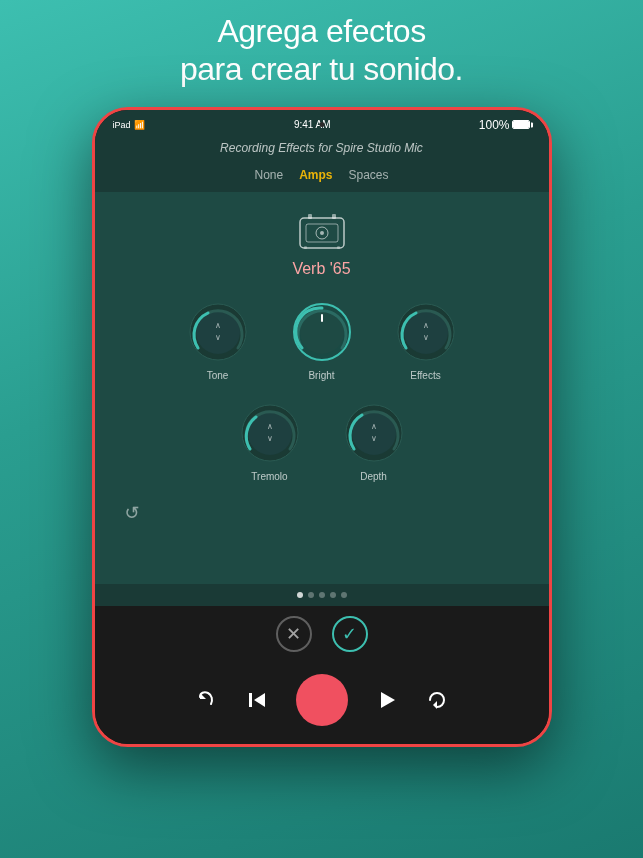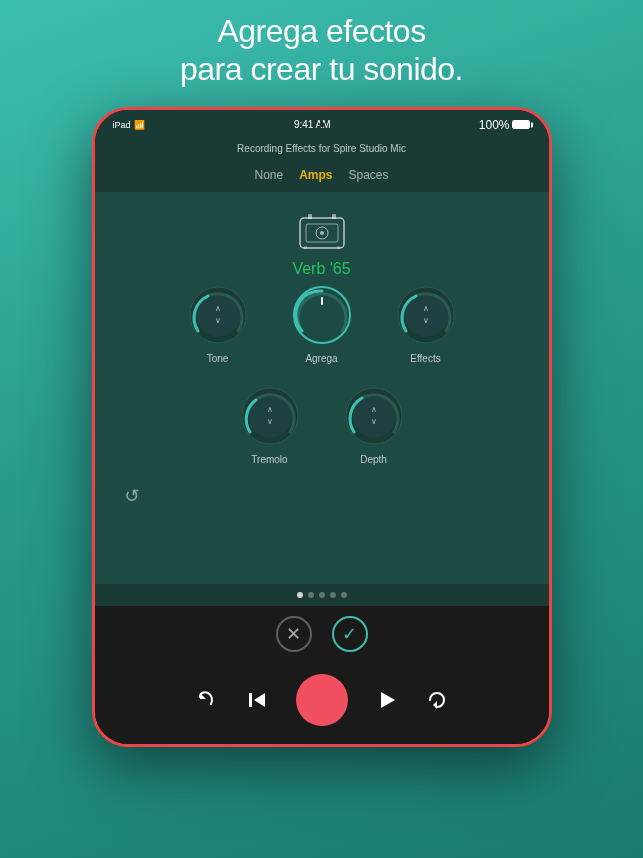--- a/index.html
+++ b/index.html
@@ -103,21 +103,22 @@
 
     .ipad-title-bar {
       width: 100%;
       background: #1a3a36;
       padding: 2px 0 8px;
       text-align: center;
     }
 
     .ipad-title-bar span {
       color: rgba(255,255,255,0.7);
-      font-size: 10px;
+      font-size: 12px;
+      font-style: italic;
     }
 
     .ipad-tabs {
       width: 100%;
       background: #1a3a36;
       display: flex;
       justify-content: center;
       gap: 16px;
       padding: 4px 0 10px;
     }
@@ -144,24 +145,24 @@
       padding: 18px 20px 10px;
     }
 
     .amp-icon {
       width: 48px;
       height: 44px;
       margin-bottom: 6px;
     }
 
     .amp-name {
-      color: #22c55e;
+      color: #fca5a5;
       font-size: 16px;
       font-weight: 400;
-      margin-bottom: 5px;
+      margin-bottom: 22px;
     }
 
     .knobs-row {
       display: flex;
       justify-content: center;
       gap: 40px;
       margin-bottom: 20px;
     }
 
     .knob-container {
@@ -361,21 +362,21 @@
             <circle cx="32" cy="32" r="28" fill="#1a4a44" stroke="#3dbfb0" stroke-width="2"></circle>
             <circle cx="32" cy="32" r="22" fill="#1e4a44"></circle>
 
             <path d="M 12 48 A 24 24 0 1 1 52 48" fill="none" stroke="#2a6a62" stroke-width="3" stroke-linecap="round"></path>
 
             <path d="M 12 48 A 24 24 0 0 1 32 8" fill="none" stroke="#3dbfb0" stroke-width="3" stroke-linecap="round"></path>
 
             <rect x="31" y="14" width="2" height="8" rx="1" fill="white"></rect>
           </svg>
         </div>
-        <span class="knob-label">Agrega</span>
+        <span class="knob-label">Bright</span>
       </div>
 
       <div class="knob-container">
         <div class="knob">
           <svg viewBox="0 0 64 64" xmlns="http://www.w3.org/2000/svg">
             <circle cx="32" cy="32" r="28" fill="#1a3a34" stroke="#2a5a52" stroke-width="1"></circle>
             <circle cx="32" cy="32" r="22" fill="#1e4040"></circle>
 
             <path d="M 12 48 A 24 24 0 1 1 52 48" fill="none" stroke="#2a5a52" stroke-width="3" stroke-linecap="round"></path>
 

